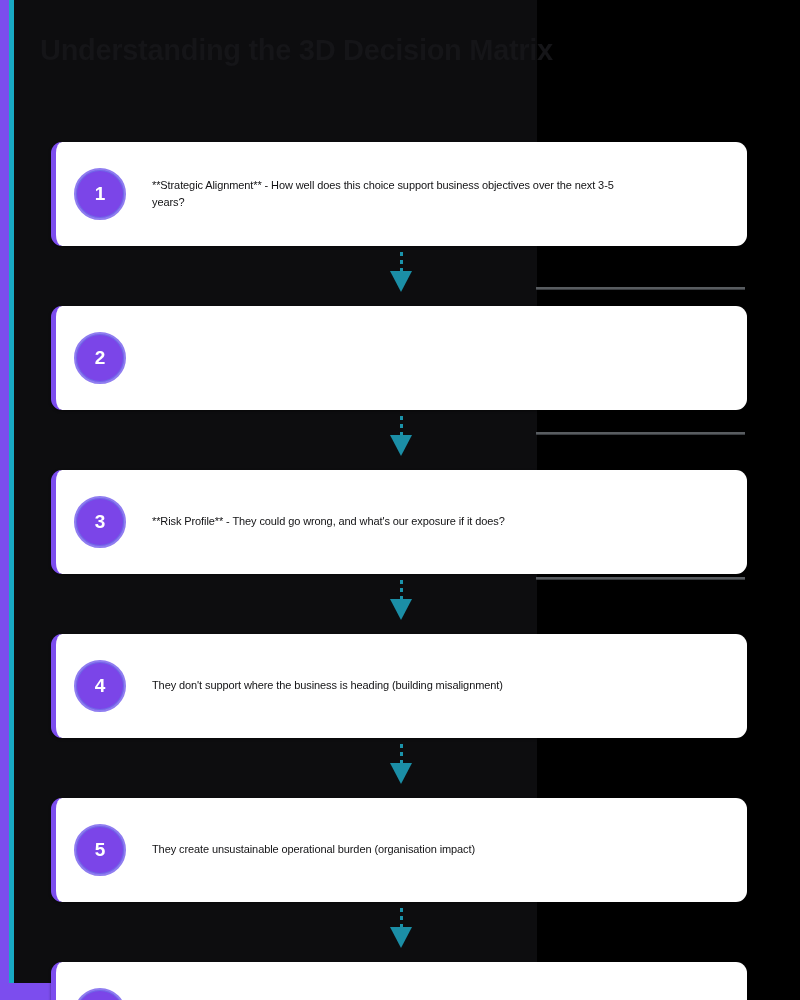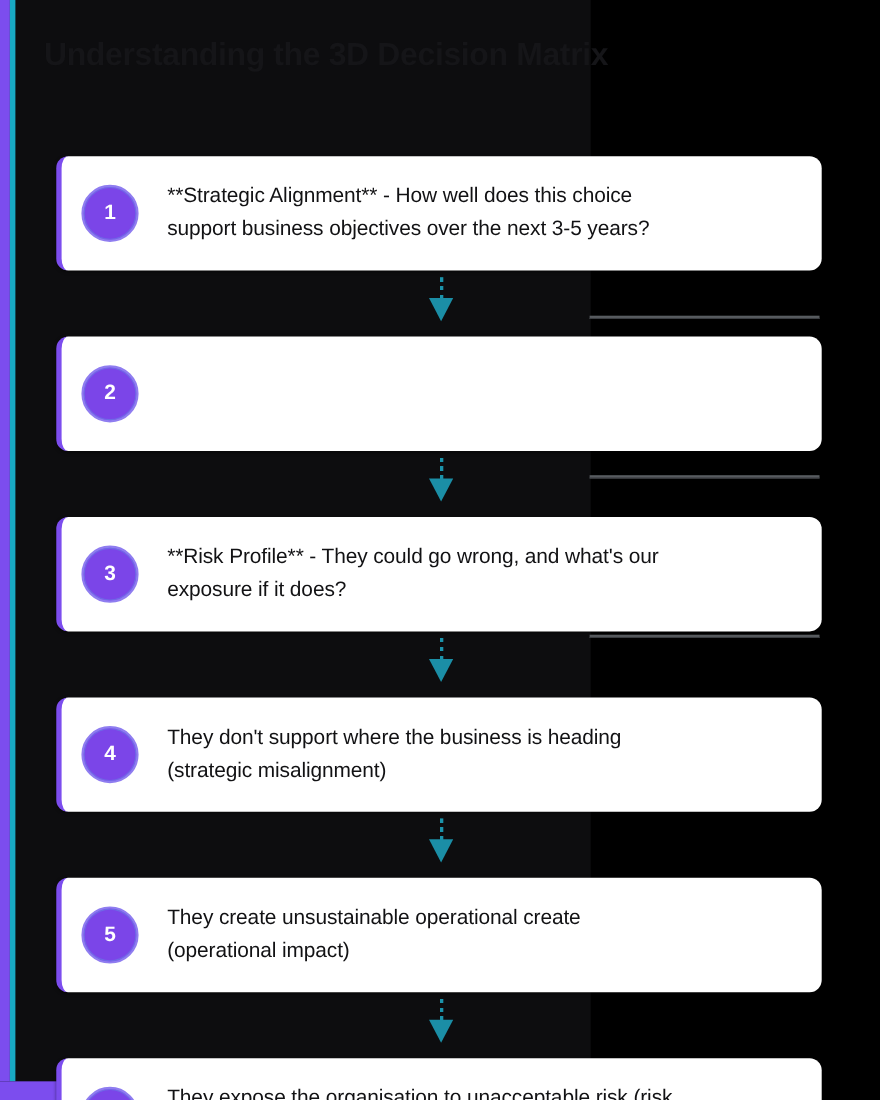--- a/index.html
+++ b/index.html
@@ -91,21 +91,21 @@
     font-weight:700;
     display:flex;
     align-items:center;
     justify-content:center;
     margin-right:26px;
   }
 
   .card-text {
     flex:1 1 auto;
     color:#121214;
-    font-size:19px;
+    font-size:11px;
     line-height:1.58;
     letter-spacing:-0.1px;
     max-width:470px;
   }
 
   
   .connector {
     height:60px;
     position:relative;
   }
@@ -185,33 +185,33 @@
     </div>
 
     <div class="connector">
       <div class="dash"></div>
       <div class="head"></div>
     </div>
 
     <div class="step">
       <div class="card">
         <div class="badge">4</div>
-        <div class="card-text">They don't support where the business is heading (strategic misalignment)</div>
+        <div class="card-text">They don't support where the business is heading (building misalignment)</div>
       </div>
     </div>
 
     <div class="connector">
       <div class="dash"></div>
       <div class="head"></div>
     </div>
 
     <div class="step">
       <div class="card">
         <div class="badge">5</div>
-        <div class="card-text">They create unsustainable operational create (operational impact)</div>
+        <div class="card-text">They create unsustainable operational burden (organisation impact)</div>
       </div>
     </div>
 
     <div class="connector">
       <div class="dash"></div>
       <div class="head"></div>
     </div>
 
     <div class="step">
       <div class="card">

